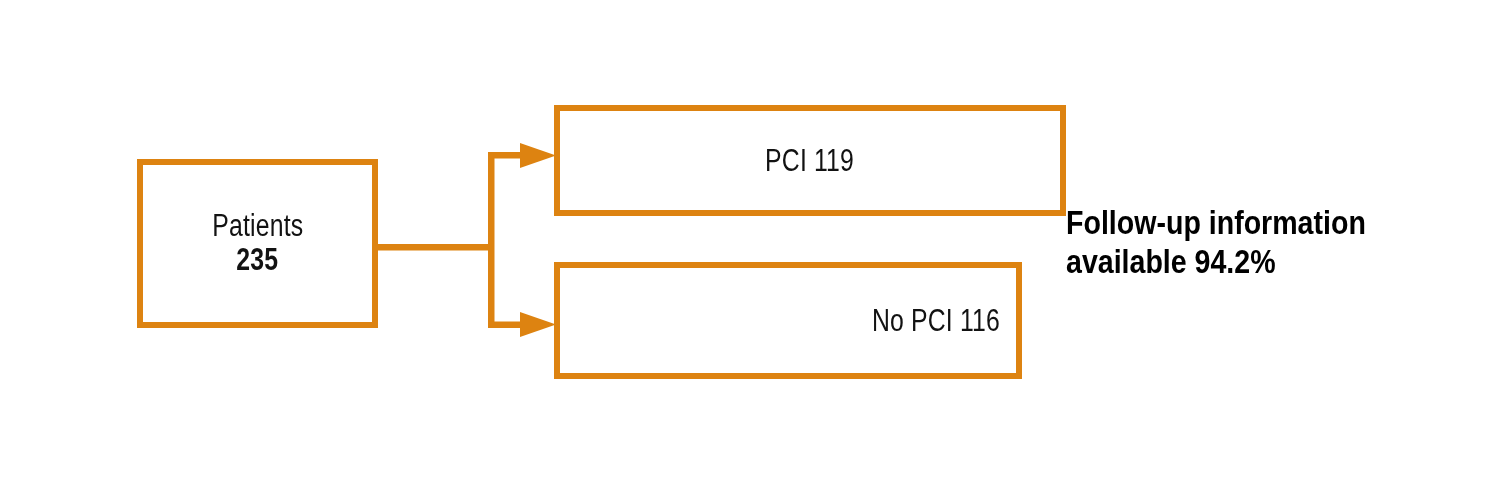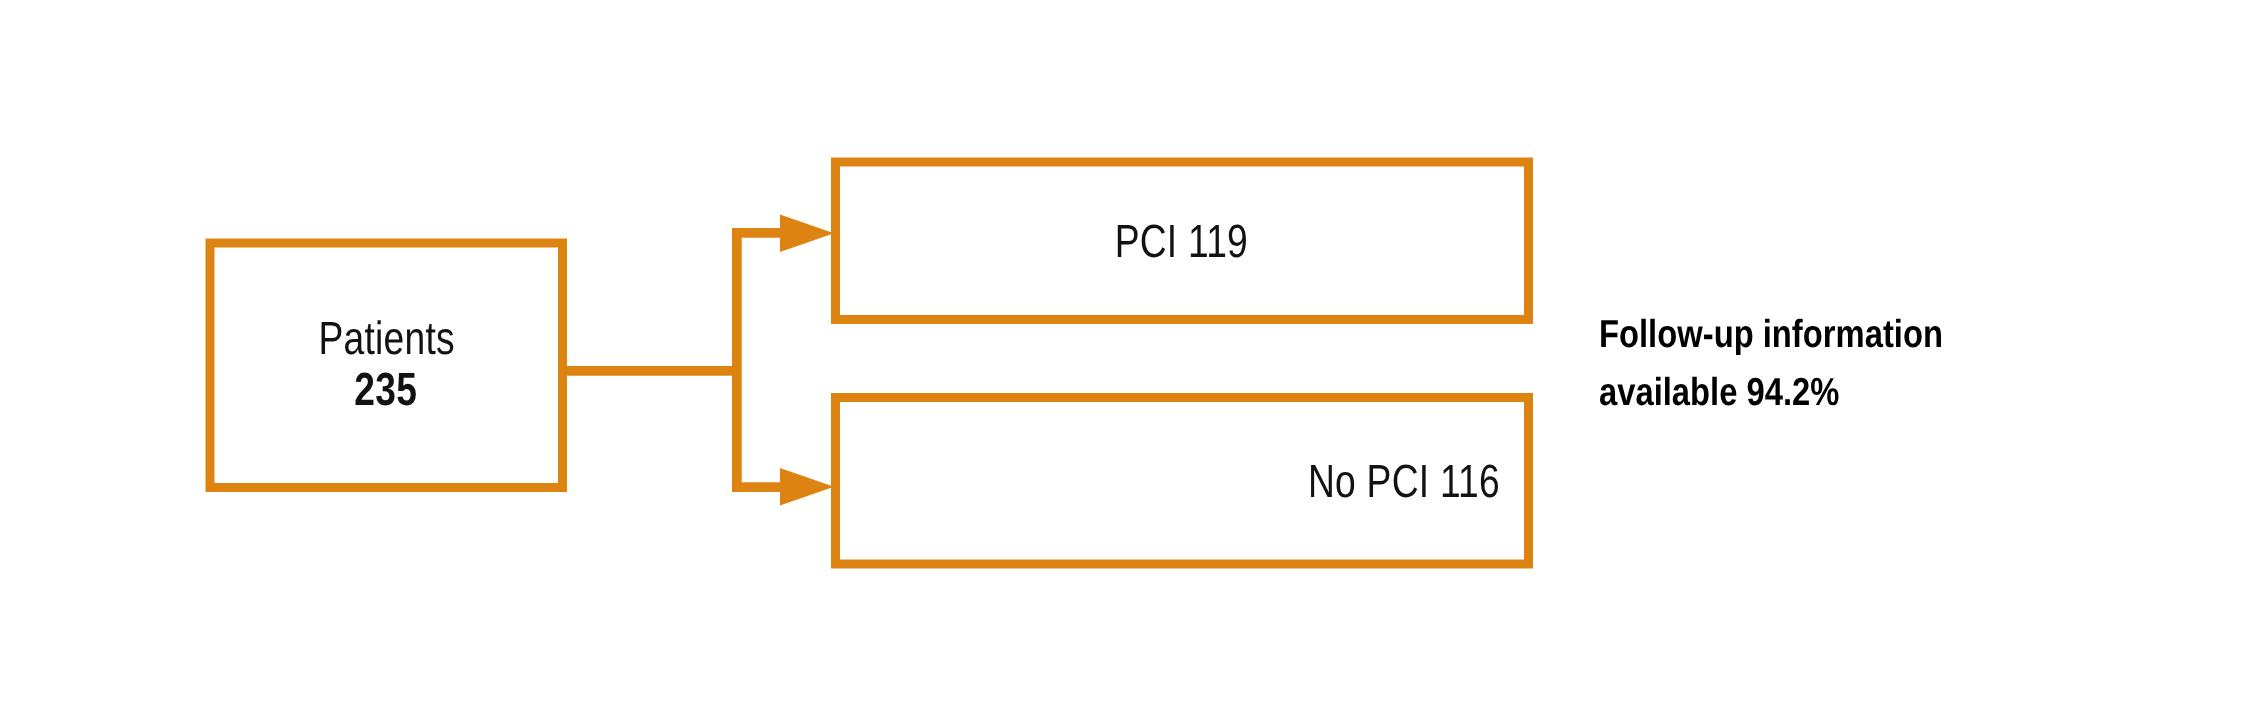--- a/index.html
+++ b/index.html
@@ -59,38 +59,38 @@
   }
   #node-patients {
     left: 137px;
     top: 159px;
     width: 241px;
     height: 169px;
   }
   #node-pci {
     left: 554px;
     top: 105px;
-    width: 468px;
+    width: 512px;
     height: 111px;
   }
   #node-nopci {
     left: 554px;
     top: 262px;
     width: 468px;
     height: 117px;
   }
   
   #annotation {
     position: absolute;
     left: 1066px;
     top: 203px;
     width: 330px;
     color: #000000;
     font-family: "Liberation Sans Narrow", "Liberation Sans", sans-serif;
-    font-size: 26px;
+    font-size: 34px;
     font-weight: 700;
     line-height: 39px;
     letter-spacing: 0px;
   }
   #annotation .ann-line {
     display: block;
     transform: scaleX(0.84);
     transform-origin: left center;
     white-space: nowrap;
   }

